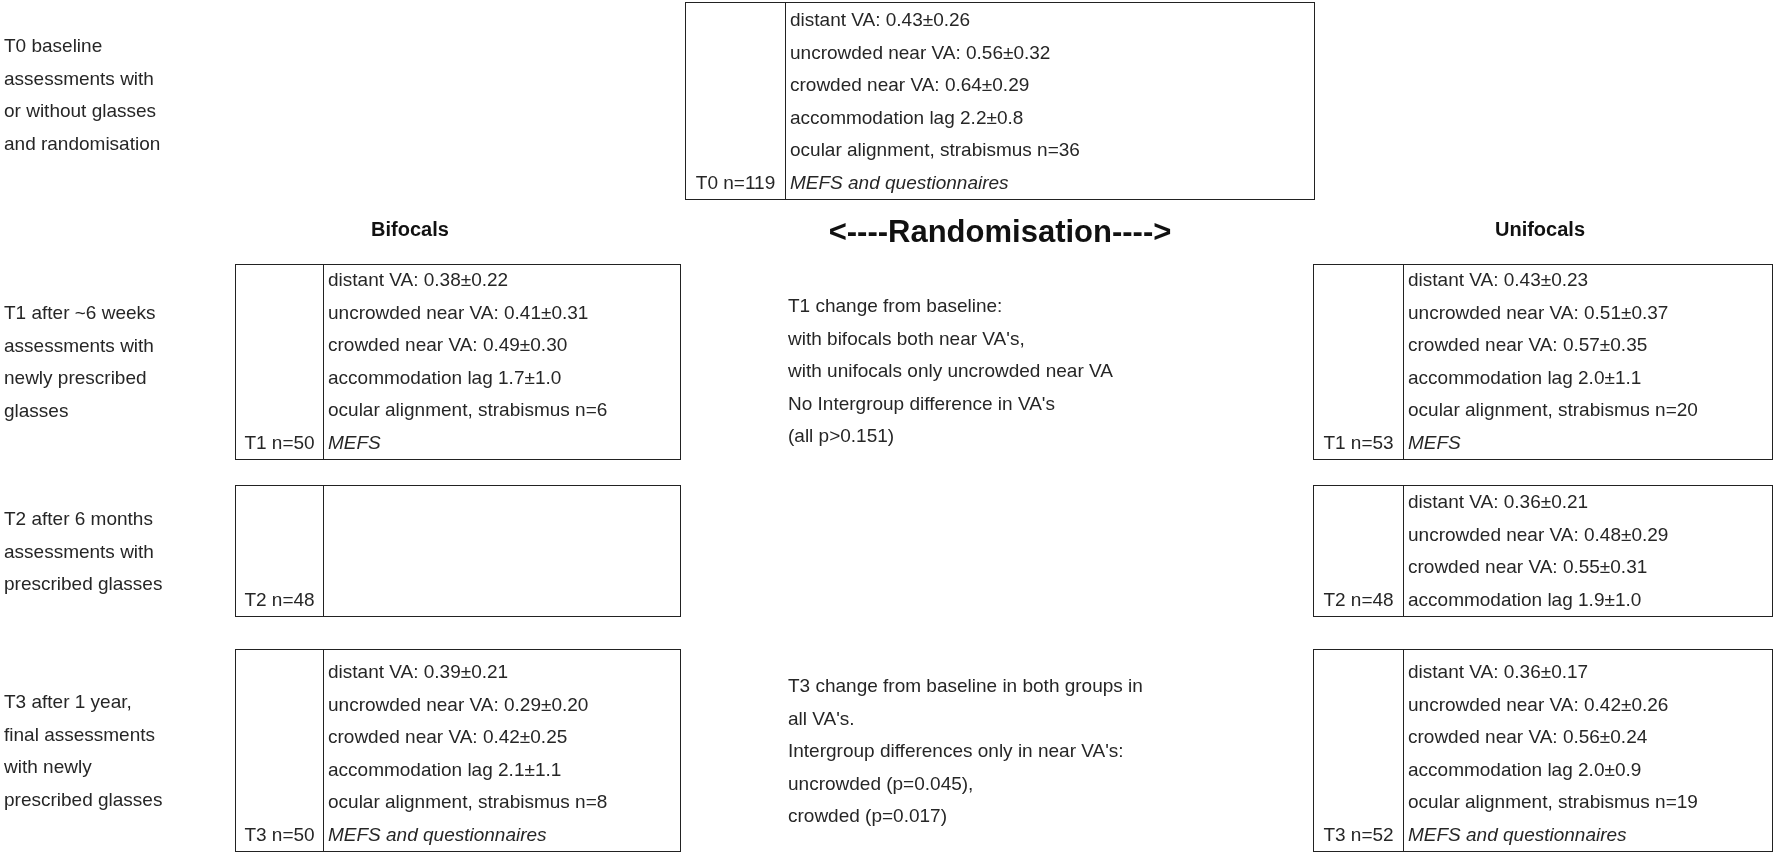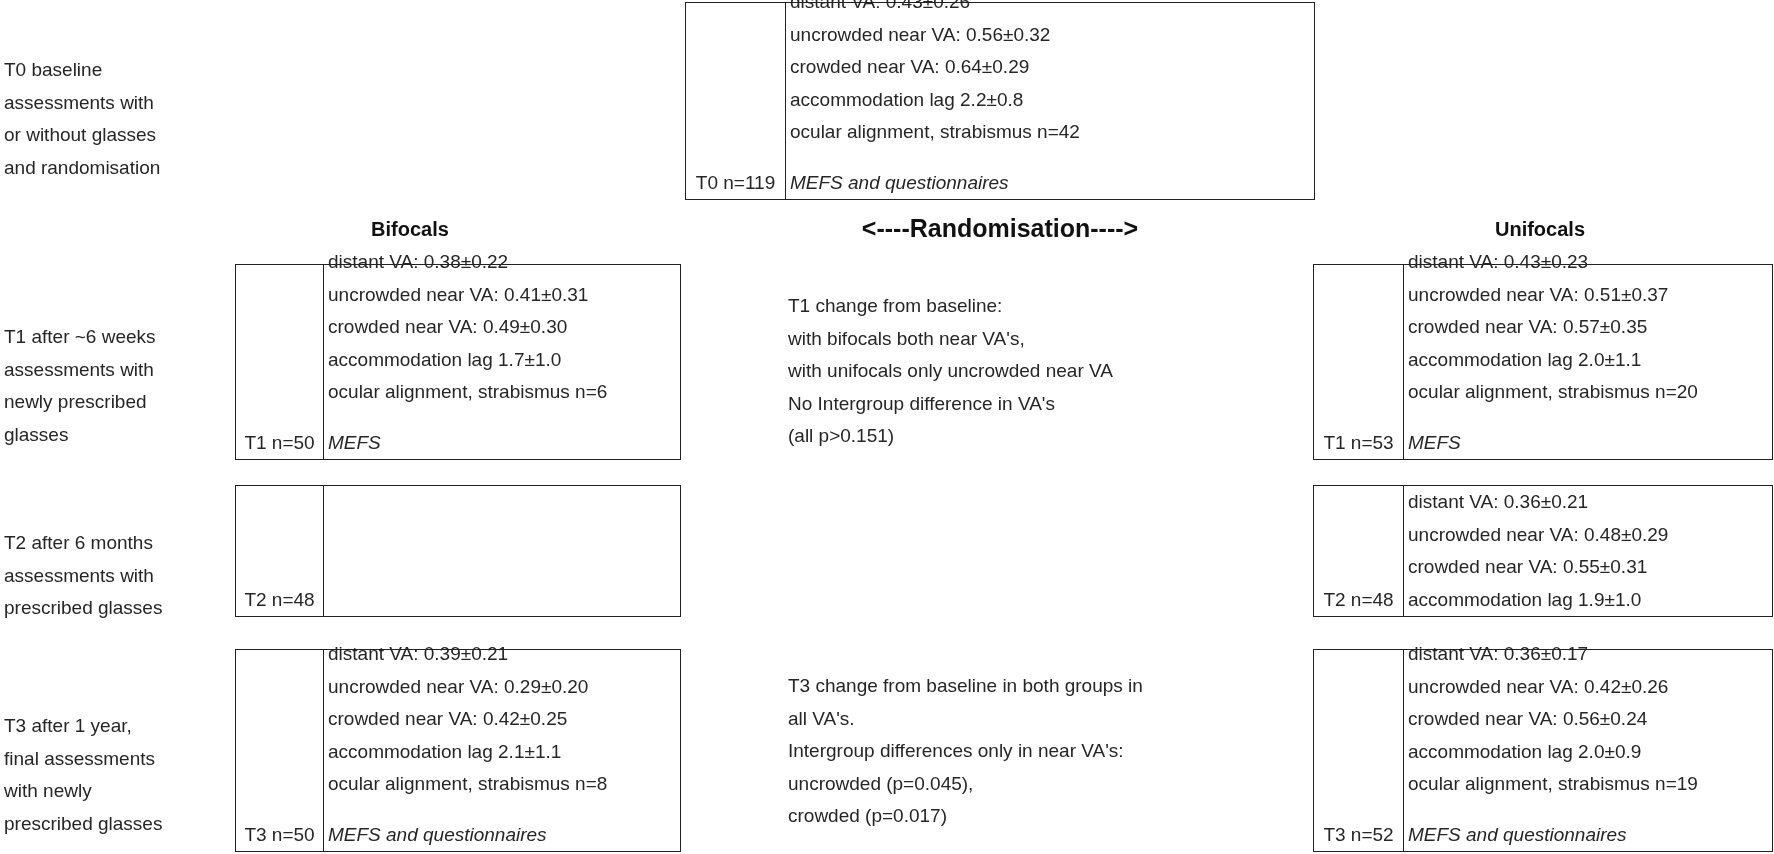--- a/index.html
+++ b/index.html
@@ -2,42 +2,42 @@
 <html><head>
   <meta charset="utf-8">
   <style>
     html, body { margin: 0; padding: 0; background: #ffffff; }
     body {
       width: 1774px; height: 854px; position: relative; overflow: hidden;
       font-family: "Liberation Sans", sans-serif; color: #222222;
     }
     .abs { position: absolute; }
     .phase-label {
-      font-size: 19px; line-height: 32.5px; color: #262626; white-space: nowrap; margin-top: 24px;
+      font-size: 19px; line-height: 32.5px; color: #262626; white-space: nowrap;
     }
     .heading { font-size: 20px; font-weight: bold; color: #111; text-align: center; white-space: nowrap; }
-    .heading.big { font-size: 25px; }
+    .heading.big { font-size: 31px; }
     .box {
       position: absolute; border: 1.5px solid #222; box-sizing: border-box;
       display: flex; background: #fff;
     }
     .box .n-col {
       border-right: 1.5px solid #222; box-sizing: border-box;
       display: flex; align-items: flex-end; justify-content: center;
       font-size: 19px; line-height: 32.5px; white-space: nowrap; color: #262626;
       padding-bottom: 0px;
     }
     .box .lines {
       flex: 1; padding-left: 4px; box-sizing: border-box;
       display: flex; flex-direction: column; justify-content: flex-end;
     }
     .box .line {
       font-size: 19px; line-height: 32.5px; white-space: nowrap; color: #262626;
     }
-    .box .line.italic { font-style: italic; margin-top: 18px; }
+    .box .line.italic { font-style: italic; }
     .note {
       font-size: 19px; line-height: 32.5px; color: #262626; white-space: nowrap;
     }
   </style>
 </head>
 <body>
 
 <div class="abs phase-label" style="left:4px; top:30px;">
   <div>T0 baseline</div>
   <div>assessments with</div>
@@ -66,21 +66,21 @@
 <div class="abs heading big" style="left:790px; top:214px; width:420px;">&lt;----Randomisation----&gt;</div>
 <div class="abs heading" style="left:1460px; top:218px; width:160px;">Unifocals</div>
 
 <div class="box" style="left:685px; top:2px; width:630px; height:198px;">
   <div class="n-col" style="width:100px;">T0 n=119</div>
   <div class="lines">
     <div class="line">distant VA: 0.43±0.26</div>
     <div class="line">uncrowded near VA: 0.56±0.32</div>
     <div class="line">crowded near VA: 0.64±0.29</div>
     <div class="line">accommodation lag 2.2±0.8</div>
-    <div class="line">ocular alignment, strabismus n=42</div>
+    <div class="line">ocular alignment, strabismus n=36</div>
     <div class="line italic">MEFS and questionnaires</div>
   </div>
 </div>
 
 <div class="box" style="left:235px; top:264px; width:446px; height:196px;">
   <div class="n-col" style="width:88px;">T1 n=50</div>
   <div class="lines">
     <div class="line">distant VA:  0.38±0.22</div>
     <div class="line">uncrowded near VA: 0.41±0.31</div>
     <div class="line">crowded near VA: 0.49±0.30</div>

